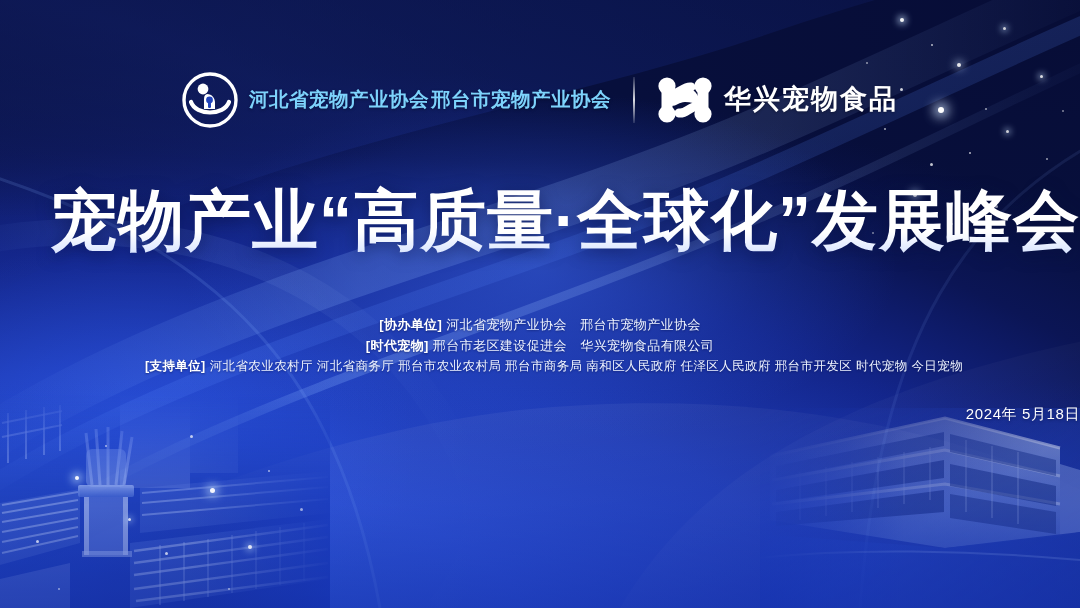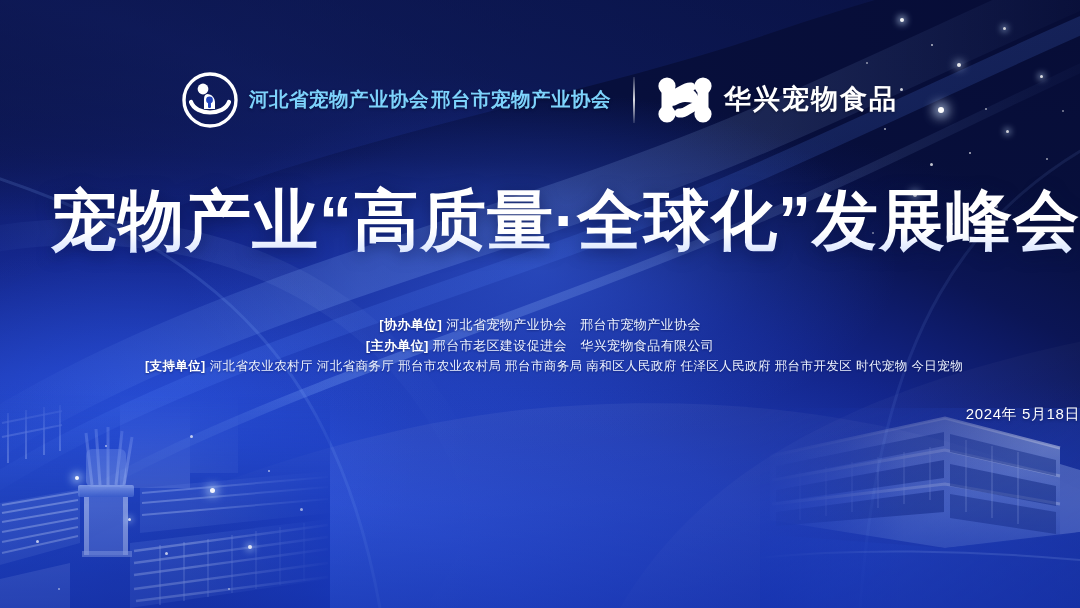--- a/index.html
+++ b/index.html
@@ -388,21 +388,21 @@
 
   </div>
 
   <div class="title">宠物产业“高质量·全球化”发展峰会</div>
 
   <div class="credits">
     <div class="credit-line">
       <span class="tag">[协办单位]</span><span>河北省宠物产业协会　邢台市宠物产业协会</span>
     </div>
     <div class="credit-line">
-      <span class="tag">[主办单位]</span><span>邢台市老区建设促进会　华兴宠物食品有限公司</span>
+      <span class="tag">[时代宠物]</span><span>邢台市老区建设促进会　华兴宠物食品有限公司</span>
     </div>
     <div class="credit-line l3">
       <span class="tag">[支持单位]</span><span>河北省农业农村厅  河北省商务厅  邢台市农业农村局  邢台市商务局  南和区人民政府  任泽区人民政府  邢台市开发区  时代宠物  今日宠物</span>
     </div>
   </div>
 
   <div class="date">2024年 5月18日</div>
 
 </div>
 

